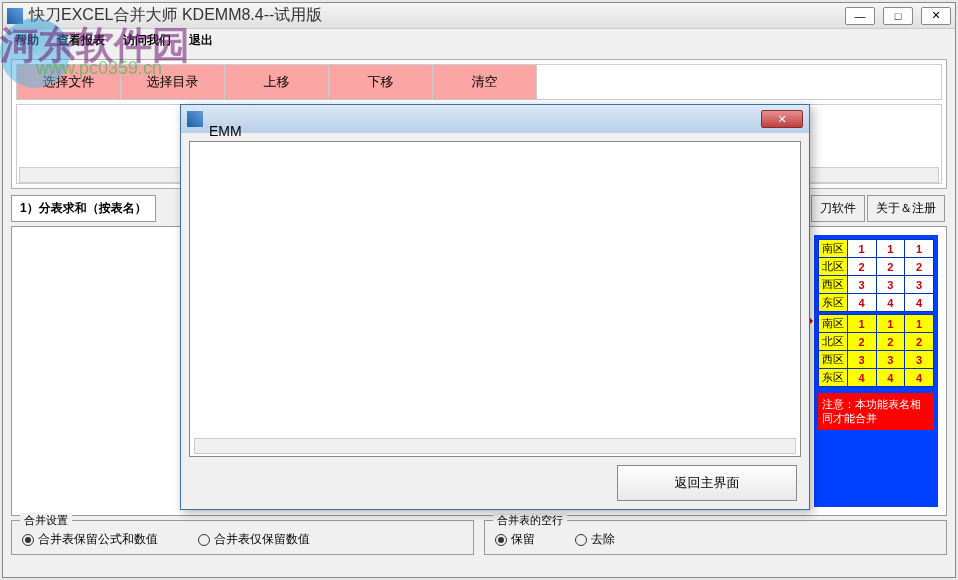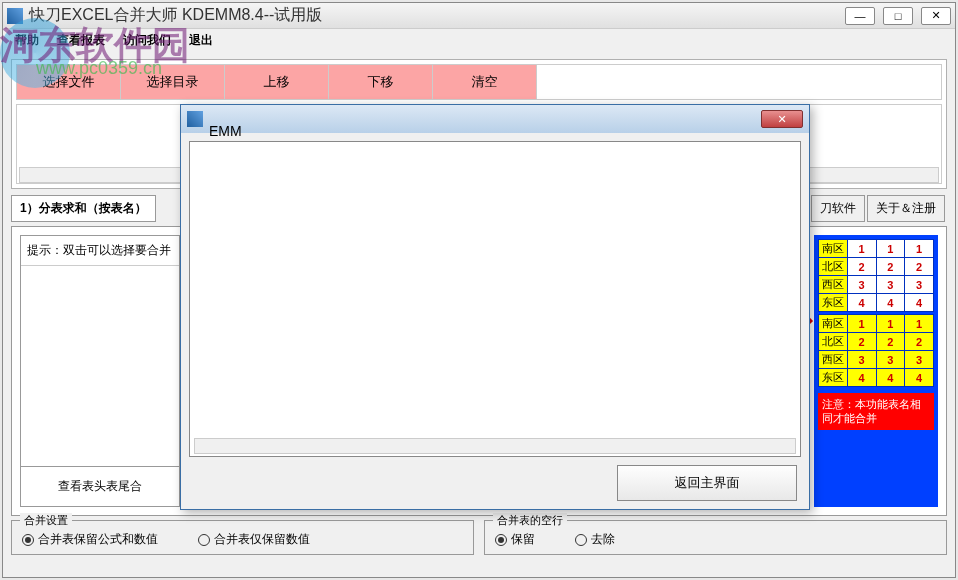--- a/index.html
+++ b/index.html
@@ -103,25 +103,20 @@
   </div>
 
   <div class="tabs-row">
     <div class="tab active">1）分表求和（按表名）</div>
     <div class="tabs-spacer"></div>
     <div class="tab">刀软件</div>
     <div class="tab">关于＆注册</div>
   </div>
 
   <div class="content-area">
-    <div class="left-panel">
-      <div class="hint-text">提示：双击可以选择要合并</div>
-      <div class="left-list"></div>
-      <div class="left-bottom-btn">查看表头表尾合</div>
-    </div>
 
     <div class="right-panel" style="position:relative;">
       <span class="arrow-ptr" style="left:-14px; top:76px;">➔</span>
       <table class="mini-table">
         <tbody>
             <tr>
               <td>南区</td>
               <td>1</td>
               <td>1</td>
               <td>1</td>

